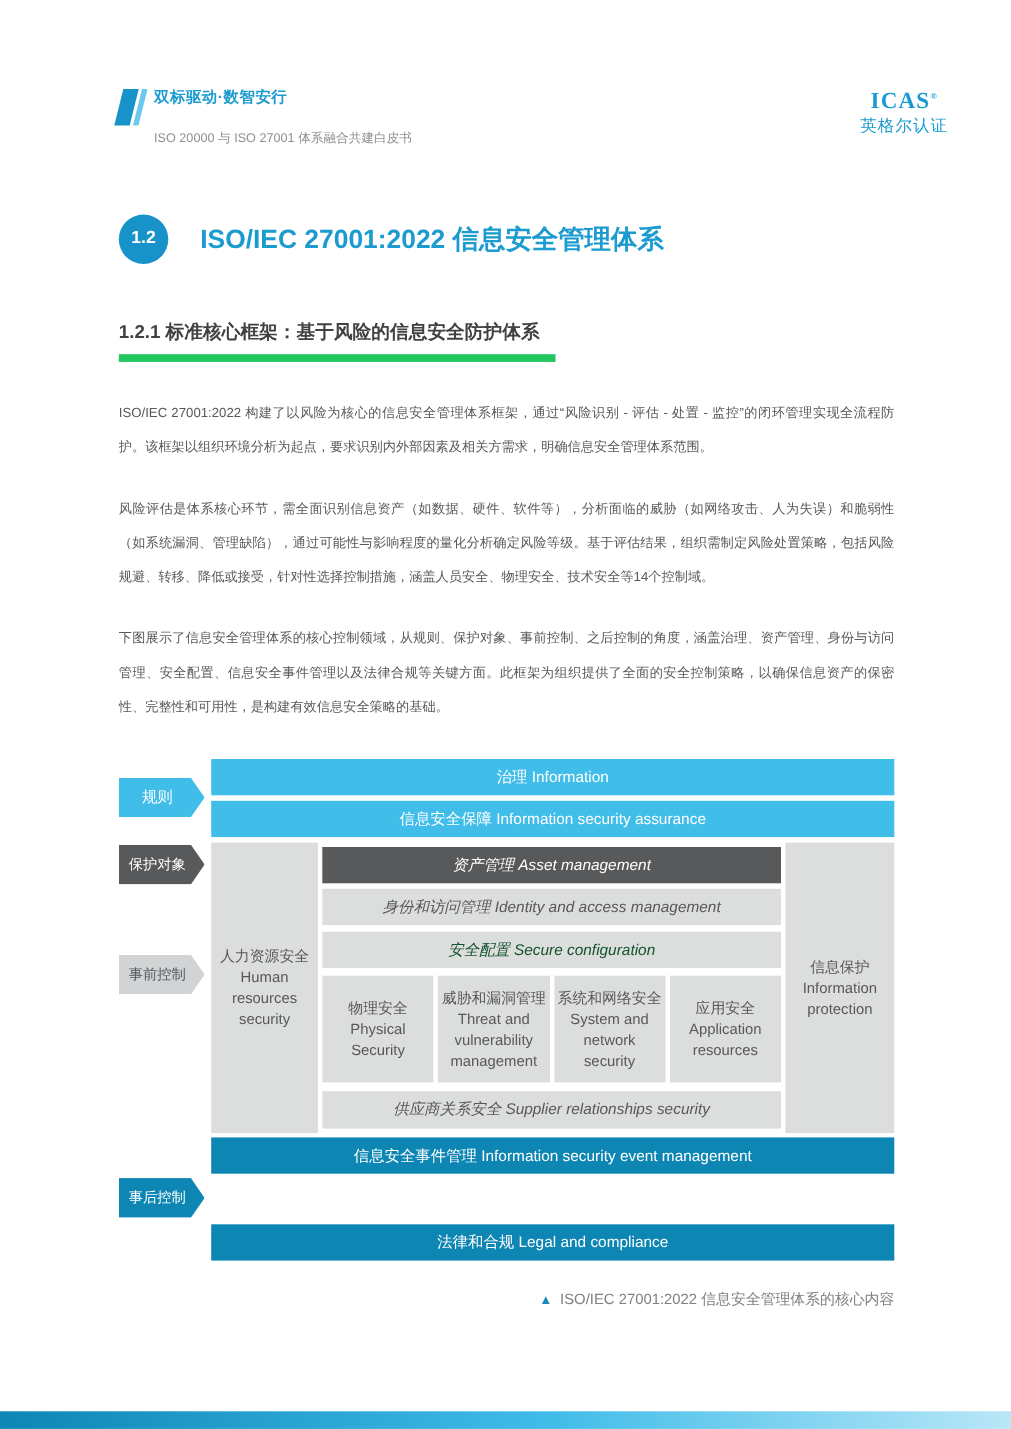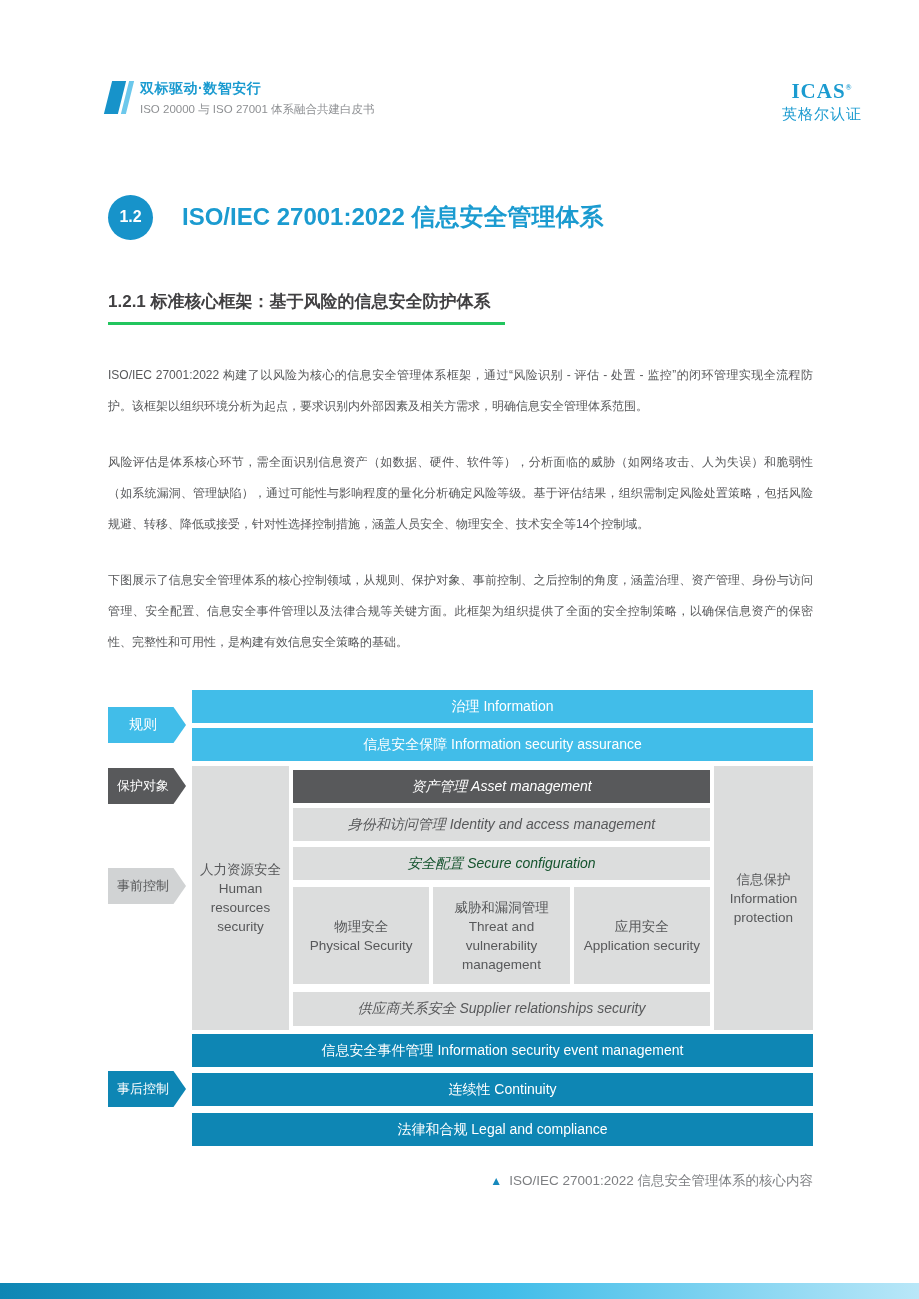--- a/index.html
+++ b/index.html
@@ -12,37 +12,37 @@
 
   
   .header { position:absolute; top:80px; left:108px; right:57px;
             display:flex; justify-content:space-between; align-items:flex-start; }
   .brand { display:flex; gap:10px; }
   .brand-mark { display:flex; gap:3px; padding-top:1px; }
   .brand-mark i { display:block; transform:skewX(-14deg); }
   .brand-mark .bar1 { width:14px; height:33px; background:#1793ca; }
   .brand-mark .bar2 { width:5px;  height:33px; background:#6cc8ec; }
   .brand-title { font-size:14px; font-weight:bold; color:#1b9bd0; letter-spacing:.5px; }
-  .brand-subtitle { font-size:11.5px; color:#8e9093; margin-top:4px; }
+  .brand-subtitle { font-size:11.5px; color:#8e9093; margin-top:20px; }
   .logo { text-align:center; margin-top:1px; }
   .logo-text { font-family:"Liberation Serif","DejaVu Serif",serif; font-size:21px;
                font-weight:bold; color:#1b9bd0; letter-spacing:1px; line-height:1; }
   .logo-text sup { font-size:8px; }
   .logo-sub { font-size:15px; color:#1b9bd0; margin-top:3px; letter-spacing:1px; }
 
   
   .section-title { position:absolute; top:186px; left:108px;
                    display:flex; align-items:center; gap:14px; }
   .badge { width:45px; height:45px; border-radius:50%; background:#1793ca; color:#fff;
            font-size:16px; font-weight:bold; display:flex; align-items:center; justify-content:center; }
   .section-title h1 { margin:15px; font-size:24px; color:#1b9bd0; font-weight:bold; }
 
   .subsection { position:absolute; top:290px; left:108px; }
   .subsection h2 { margin:0; display:inline-block; font-size:17px; color:#414042;
-                   padding:0 14px 9px 0; border-bottom:3px solid #22c55e; }
+                   padding:0 14px 9px 0; border-bottom:7px solid #22c55e; }
 
   
   .content { position:absolute; top:360px; left:108px; width:705px; }
   .content p { margin:0 0 25px; font-size:12px; line-height:31px; color:#57585a; text-align:justify; }
 
   
   .diagram { position:absolute; top:690px; left:108px; width:705px; height:457px; font-size:14px; }
   .arrow { position:absolute; left:0; width:78px; height:36px; display:flex; align-items:center;
            justify-content:center; clip-path:polygon(0 0,84% 0,100% 50%,84% 100%,0 100%);
            padding-right:8px; }
@@ -151,34 +151,37 @@
           <div class="mc-boxes">
             <div class="mc-box">
               <span>物理安全</span>
               <span>Physical Security</span>
             </div>
             <div class="mc-box">
               <span>威胁和漏洞管理</span>
               <span>Threat and vulnerability management</span>
             </div>
             <div class="mc-box">
+              <span>系统和网络安全</span>
+              <span>System and network security</span>
+            </div>
+            <div class="mc-box">
               <span>应用安全</span>
-              <span>Application security</span>
+              <span>Application resources</span>
             </div>
           </div>
           <div class="mc-row mc-sup">供应商关系安全 Supplier relationships security</div>
         </div>
         <div class="side-col col-ip">
           <span>信息保护</span>
           <span>Information protection</span>
         </div>
       </div>
 
       <div class="row teal-bg r-evt">信息安全事件管理 Information security event management</div>
-      <div class="row teal-bg r-con">连续性 Continuity</div>
       <div class="row teal-bg r-leg">法律和合规 Legal and compliance</div>
     </div>
   </div>
 
   <div class="caption">
     <span class="tri">▲</span><span>ISO/IEC 27001:2022 信息安全管理体系的核心内容</span>
   </div>
 
   <div class="footer-bar"></div>
 </div>

